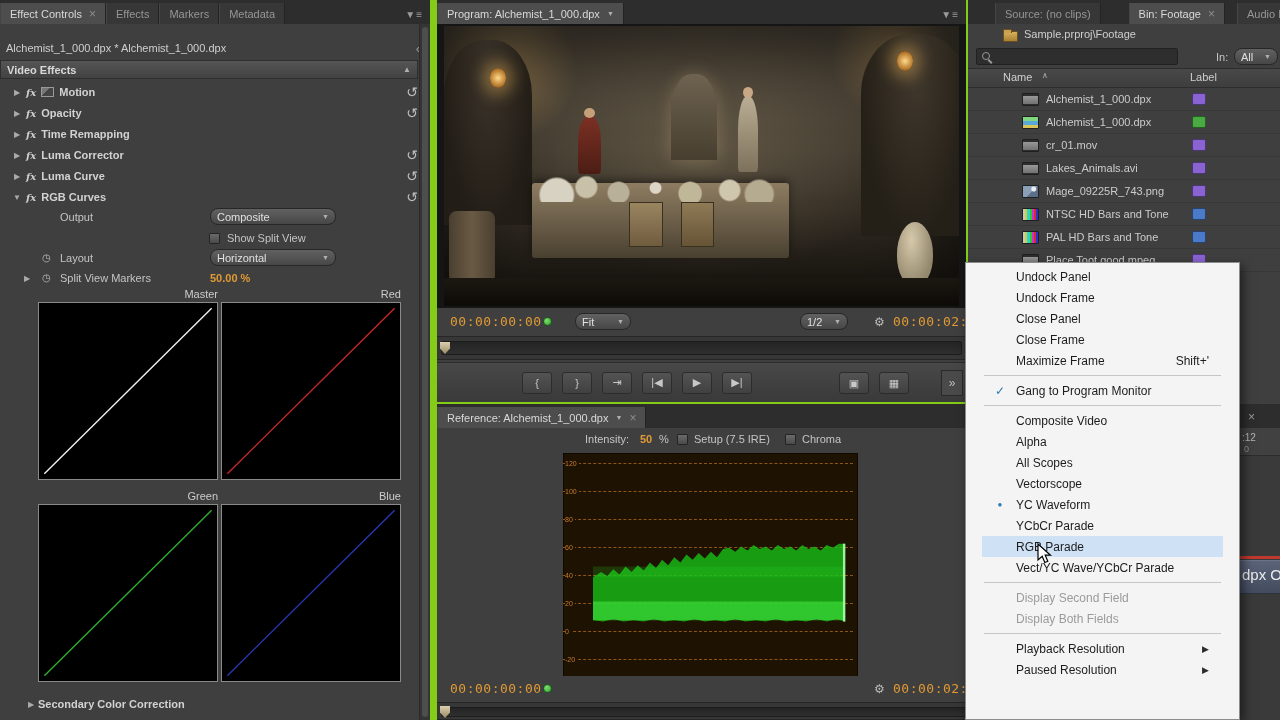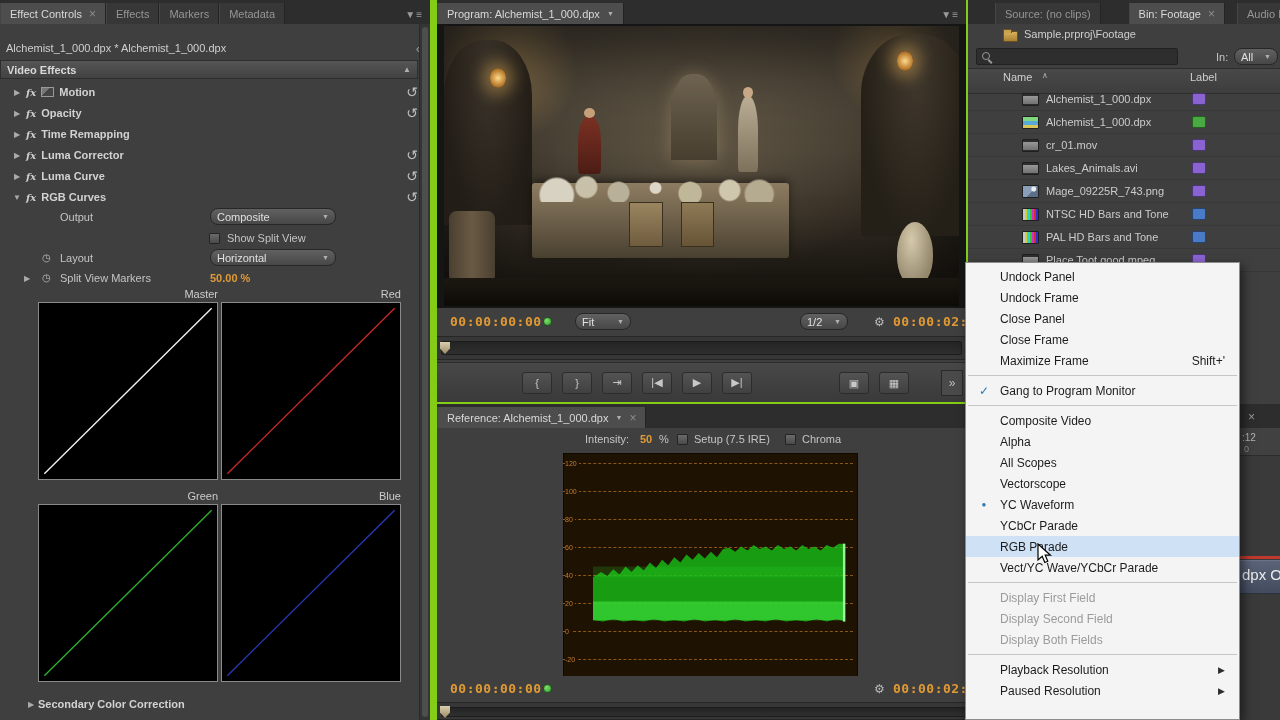--- a/index.html
+++ b/index.html
@@ -38,21 +38,21 @@
   .vscroll i{position:absolute;left:2px;right:2px;top:3px;bottom:3px;background:#4e4e4e;border-radius:4px}
   
   .vwell{position:absolute;left:0;top:24px;right:0;height:284px;background:#151515}
   .scene{position:absolute;left:7px;top:2px;right:7px;bottom:2px;overflow:hidden;background:
     radial-gradient(circle at 12% 16%,rgba(255,200,110,.35),transparent 14%),
     radial-gradient(circle at 87% 11%,rgba(255,200,110,.3),transparent 12%),
     radial-gradient(ellipse at 50% 42%,rgba(215,195,155,.22),transparent 58%),
     linear-gradient(180deg,#4c4438 0%,#3e372c 45%,#2e2820 72%,#1d1913 100%);
     box-shadow:inset 0 0 70px 28px rgba(0,0,0,.55)}
   .tcrow{position:absolute;left:0;right:0;top:308px;height:28px;background:#3f3f3f}
-  .tc{position:absolute;font-family:"DejaVu Sans Mono",monospace;font-size:13px;font-weight:bold;color:#e09a35;letter-spacing:.5px}
+  .tc{position:absolute;font-family:"DejaVu Sans Mono",monospace;font-size:13px;font-weight:normal;color:#e09a35;letter-spacing:.5px}
   .dot{position:absolute;width:9px;height:9px;border-radius:50%;background:radial-gradient(circle at 35% 35%,#80e06c,#2f9e2f);border:1px solid #1d5a1d}
   .wrench{position:absolute;color:#b8b8b8;font-size:12px}
   .scrub{position:absolute;left:0;right:0;height:24px;background:#373737;border-top:1px solid #262626;border-bottom:1px solid #262626}
   .scrubtrack{position:absolute;left:4px;right:4px;top:4px;height:14px;background:linear-gradient(#242424,#2f2f2f);border:1px solid #1c1c1c;border-radius:2px}
   .playhead{position:absolute;left:3px;top:2px;width:10px;height:12px;background:linear-gradient(#dccfae,#9a8a64);clip-path:polygon(0 0,100% 0,100% 55%,50% 100%,0 55%)}
   .transport{position:absolute;left:0;right:0;top:362px;height:40px;background:linear-gradient(#484848,#3a3a3a);border-top:1px solid #2b2b2b}
   .tgroup{position:absolute;left:70px;top:0;width:260px;height:100%;display:flex;align-items:center;justify-content:center;gap:10px}
   .ticon{color:#c8c8c8;font-size:11px;width:30px;height:22px;display:flex;align-items:center;justify-content:center;background:linear-gradient(#535353,#414141);border:1px solid #2c2c2c;border-radius:3px}
   .morebtn{position:absolute;right:3px;top:7px;width:22px;height:26px;background:#4a4a4a;border:1px solid #2a2a2a;color:#bdbdbd;display:flex;align-items:center;justify-content:center;font-size:12px}
   
@@ -60,31 +60,31 @@
   .sline{position:absolute;left:0;right:5px;height:0;border-top:1px dashed #8f5516}
   .sline span{position:absolute;left:2px;top:-4px;font-size:7px;line-height:8px;color:#c87d2e;background:#1e1202;padding-right:2px}
   
   .bcrow{position:absolute;left:0;top:24px;right:0;height:22px;background:#3f3f3f}
   .folder{position:absolute;left:35px;top:7px;width:15px;height:11px;background:linear-gradient(#d8b25a,#a87f34);border:1px solid #6b4f1e;border-radius:1px}
   .folder::before{content:"";position:absolute;top:-3px;left:-1px;width:7px;height:3px;background:#c8a24e;border:1px solid #6b4f1e;border-bottom:none;border-radius:1px 1px 0 0}
   .searchrow{position:absolute;left:0;top:46px;right:0;height:22px}
   .searchbox{position:absolute;left:8px;top:2px;width:202px;height:17px;background:#2e2e2e;border:1px solid #212121;border-radius:2px}
   .mag{position:absolute;left:5px;top:3px;width:8px;height:8px;border:1.5px solid #999;border-radius:50%}
   .mag::after{content:"";position:absolute;left:6px;top:6px;width:5px;height:1.5px;background:#999;transform:rotate(45deg);transform-origin:0 0}
-  .colhdr{position:absolute;left:0;top:68px;right:0;height:26px;background:linear-gradient(#484848,#3e3e3e);border-top:1px solid #2d2d2d;border-bottom:1px solid #2d2d2d}
+  .colhdr{position:absolute;left:0;top:68px;right:0;height:20px;background:linear-gradient(#484848,#3e3e3e);border-top:1px solid #2d2d2d;border-bottom:1px solid #2d2d2d}
   .prow{position:absolute;left:0;right:0;height:23px;border-bottom:1px solid #383838}
   .pname{position:absolute;left:78px;top:5px;color:#cccccc;white-space:nowrap}
   .chip{position:absolute;left:224px;top:5px;width:14px;height:12px;border-radius:2px;border:1px solid rgba(0,0,0,.45)}
   .icon16{position:absolute;left:54px;top:5px;width:17px;height:13px;border:1px solid #1f1f1f;border-radius:1px}
   .ic-clip{background:linear-gradient(180deg,#2e2e2e 0 2px,transparent 2px 10px,#2e2e2e 10px 13px),linear-gradient(#a2a2a2,#6d6d6d)}
   .ic-seq{background:linear-gradient(180deg,#7fd77f 0 4px,#5aa8d8 4px 8px,#d8c65a 8px 13px)}
   .ic-still{background:radial-gradient(circle at 72% 28%,#eee 0 2px,transparent 3px),linear-gradient(135deg,#8aa0b8 55%,#5a7088 55%)}
   .ic-bars{background:linear-gradient(90deg,#c8c8c8 0 2px,#d2d22e 2px 4px,#2ed2d2 4px 7px,#2ec82e 7px 9px,#d22ed2 9px 11px,#d22e2e 11px 13px,#2e2ed2 13px 16px)}
   
-  .menu{position:absolute;left:965px;top:262px;width:275px;height:458px;background:#f4f4f4;border:1px solid #8c8c8c;box-shadow:3px 4px 10px rgba(0,0,0,.55);z-index:50;padding:3px 0;color:#1c1c1c;font-size:12px;overflow:hidden}
+  .menu{position:absolute;left:965px;top:262px;width:275px;height:458px;background:#f4f4f4;border:1px solid #8c8c8c;box-shadow:3px 4px 10px rgba(0,0,0,.55);z-index:50;padding:3px 16px;color:#1c1c1c;font-size:12px;overflow:hidden}
   .mi{position:relative;height:21px;display:flex;align-items:center;padding:0 14px 0 34px;white-space:nowrap}
   .mi.hl{background:#cfe1f5}
   .mi.dis{color:#9b9b9b}
   .gut{position:absolute;left:8px;width:20px;text-align:center;color:#2f7cb5;font-size:12px}
   .gut.radio{font-size:8px}
   .short{margin-left:auto}
   .subarrow{margin-left:auto;font-size:9px;color:#2c2c2c}
   .msep{height:1px;background:#c6c6c6;margin:4px 2px}
   .cursor{position:absolute;left:1037px;top:543px;z-index:60}
 </style>
@@ -476,23 +476,20 @@
         <span>YCbCr Parade</span>
       </div>
     <div class="mi hl">
         <span>RGB Parade</span>
       </div>
     <div class="mi">
         <span>Vect/YC Wave/YCbCr Parade</span>
       </div>
     <div class="msep"></div>
     <div class="mi dis">
-        <span>Display First Field</span>
-      </div>
-    <div class="mi dis">
         <span>Display Second Field</span>
       </div>
     <div class="mi dis">
         <span>Display Both Fields</span>
       </div>
     <div class="msep"></div>
     <div class="mi">
       <span>Playback Resolution</span>
       <span class="subarrow">▶</span>
     </div>

